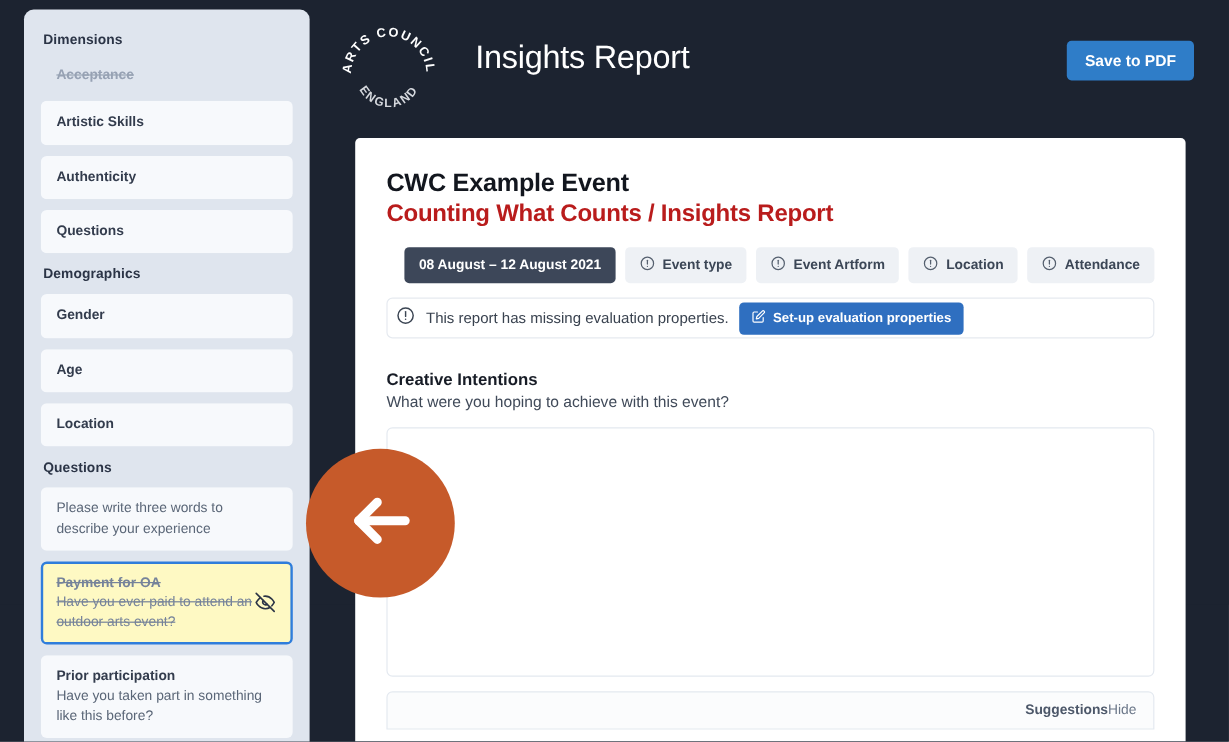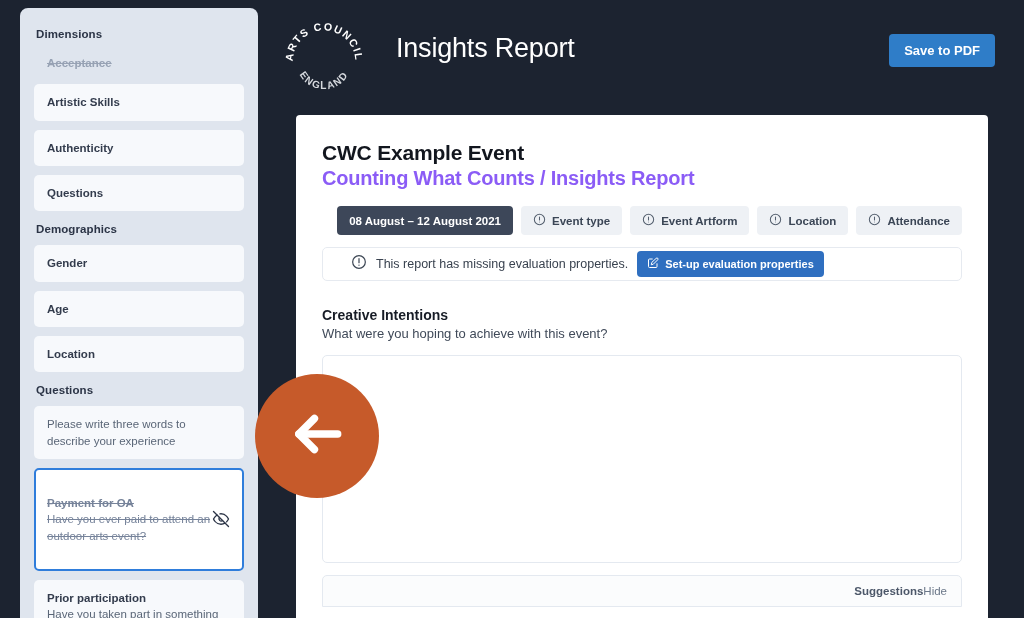--- a/index.html
+++ b/index.html
@@ -48,23 +48,23 @@
     text-decoration: line-through;
     font-weight: bold;
     padding-top: 4px; padding-bottom: 4px;
     min-height: 0;
     margin-bottom: 8px;
   }
   .side-item .q-title { font-weight: bold; color: #333c4d; font-size: 11.5px; }
   .side-item .q-body { color: #5a6677; font-size: 11.5px; }
 
   .side-item.selected {
-    background: #ffffff;
+    background: #fef9c3;
     border: 2px solid #2f7ddb;
-    padding: 25px 11px;
+    padding: 8px 11px;
   }
   .side-item.selected .q-title,
   .side-item.selected .q-body {
     text-decoration: line-through;
     color: #76839a;
   }
   .eye-off {
     position: absolute; right: 12px; top: 50%;
     transform: translateY(-50%);
     width: 18px; height: 18px;
@@ -97,39 +97,39 @@
   .report {
     position: absolute;
     left: 296px; top: 115px;
     width: 692px; height: 503px;
     background: #ffffff;
     border-radius: 4px 4px 0 0;
     padding: 26px 26px 0 26px;
     overflow: hidden;
   }
   .ev-title { font-size: 21px; font-weight: bold; color: #12161e; letter-spacing: -0.2px; }
-  .ev-sub { font-size: 20px; font-weight: bold; color: #8b5cf6; margin-top: 2px; letter-spacing: -0.2px; }
+  .ev-sub { font-size: 20px; font-weight: bold; color: #b91c1c; margin-top: 2px; letter-spacing: -0.2px; }
 
   .chips { display: flex; gap: 8px; margin-top: 16px; flex-wrap: nowrap; justify-content: flex-end; }
   .chip {
     display: flex; align-items: center; gap: 6px;
     font-size: 11.5px; border-radius: 4px;
     padding: 7px 12px; white-space: nowrap;
     background: #eef1f5; color: #3b4656;
     cursor: pointer;
     font-weight: bold;
   }
   .chip.dark { background: #3d4759; color: #ffffff; font-weight: bold; }
 
   .banner {
     margin-top: 12px;
     border: 1px solid #e6eaf0;
     border-radius: 5px;
     background: #fff;
-    padding: 8px 28px;
+    padding: 8px 7px;
     display: flex; align-items: center; gap: 9px;
     height: 34px;
   }
   .banner-text { font-size: 12.5px; color: #39424f; }
   .banner-btn {
     display: flex; align-items: center; gap: 6px;
     background: #2f6fc0; color: #fff;
     font-size: 11px; font-weight: bold;
     border: none; border-radius: 4px;
     padding: 6px 10px; cursor: pointer;

